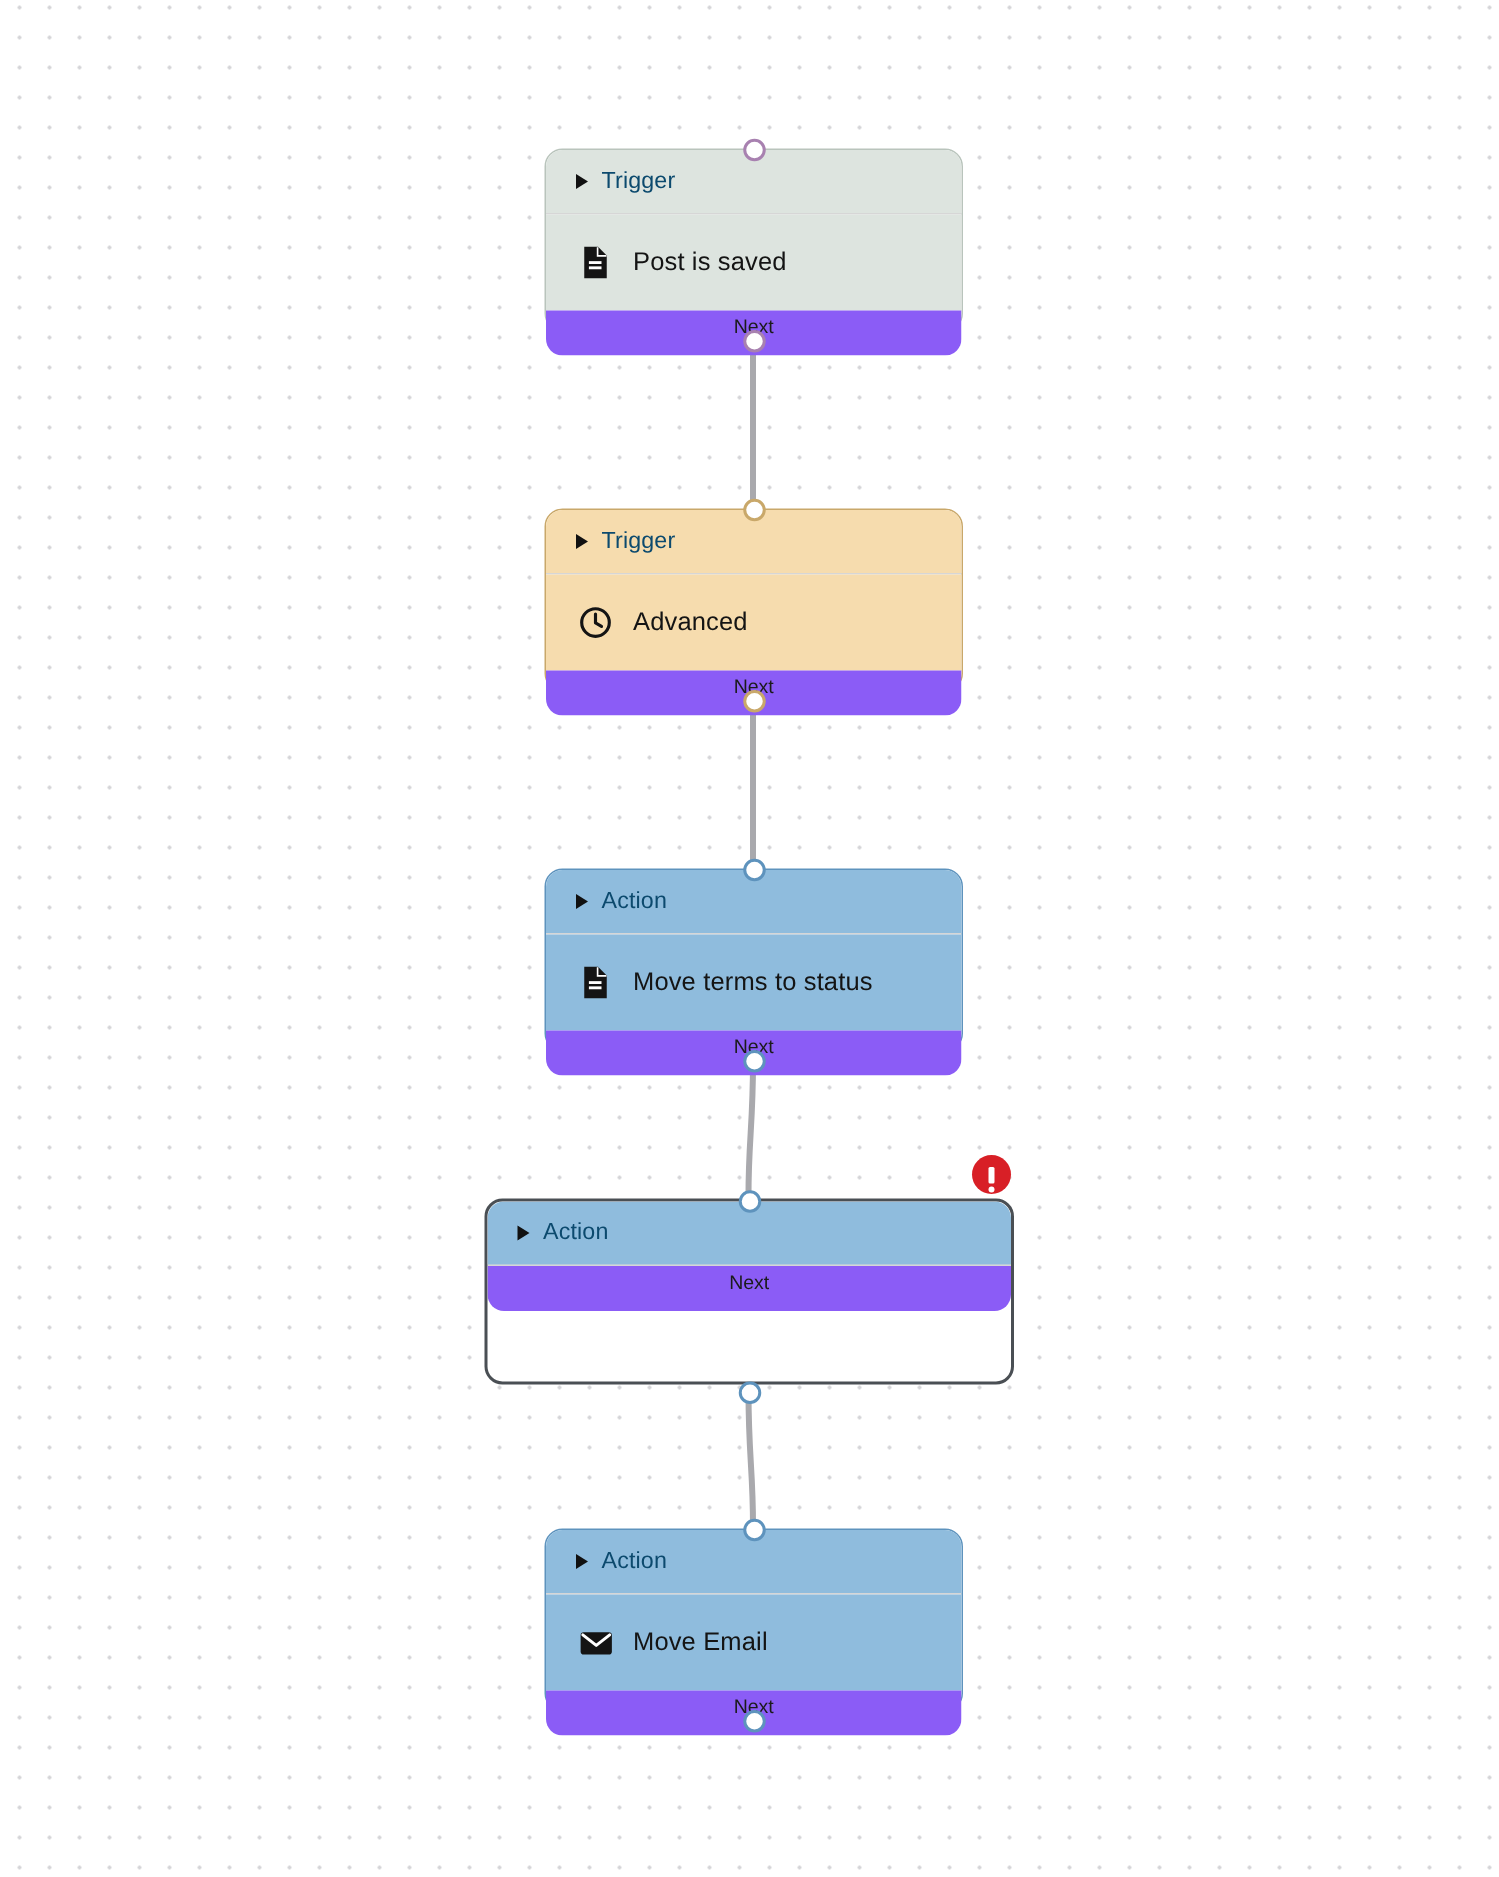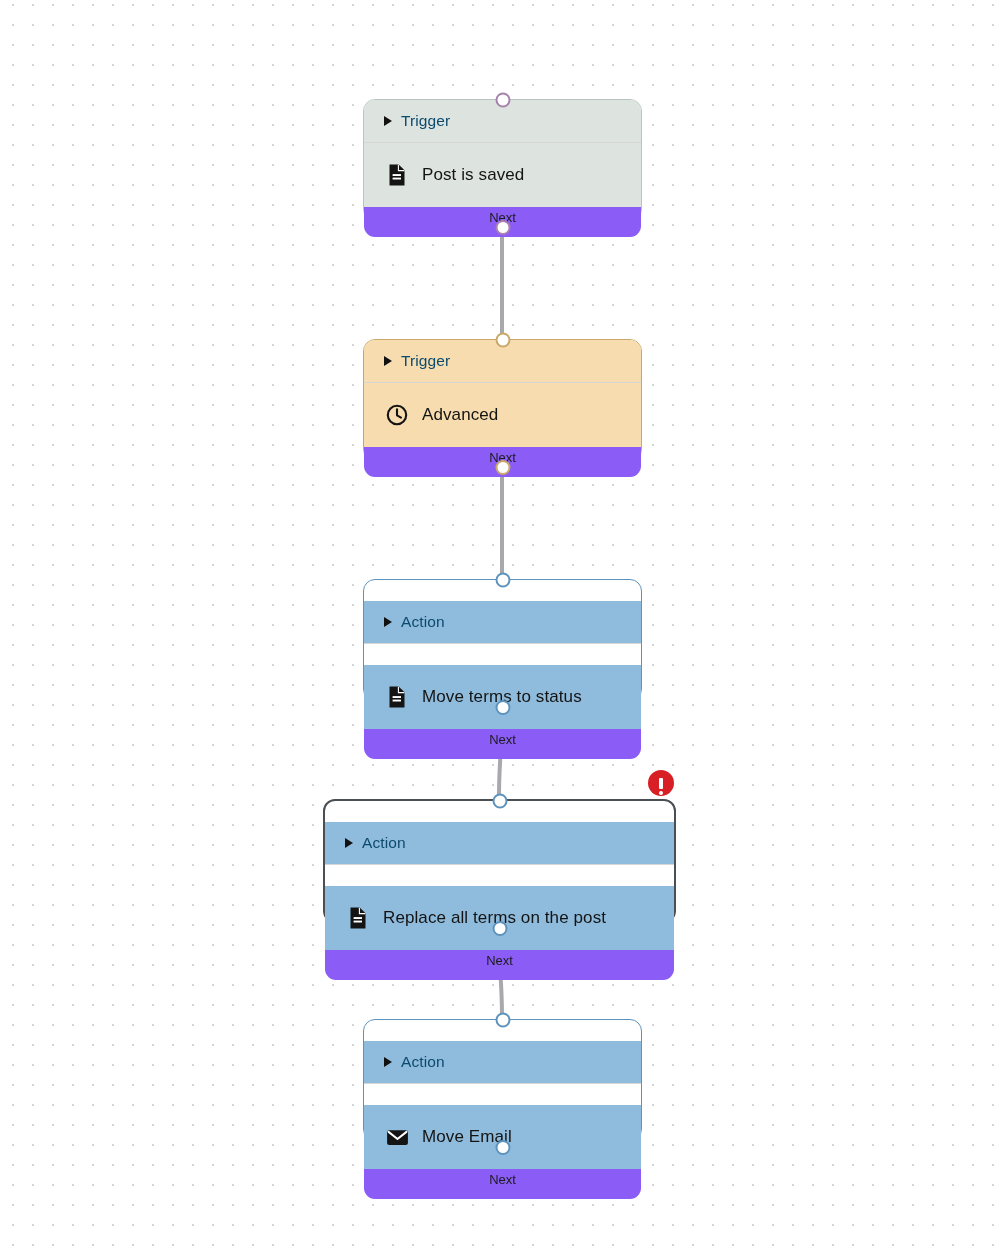--- a/index.html
+++ b/index.html
@@ -111,21 +111,21 @@
   
   .trigger .node-header,
   .trigger .node-body { background: #dde4df; }
   .trigger { border-color: #b9c4bc; }
 
   .advanced .node-header,
   .advanced .node-body { background: #f6dcae; }
   .advanced { border-color: #c9a86a; }
 
   .action .node-header,
-  .action .node-body { background: #8fbcdd; margin-top: 21px; }
+  .action .node-body { background: #8fbcdd; }
   .action { border-color: #5e93bd; }
 
   .node.selected {
     border-color: #4a4f54;
     border-width: 2px;
   }
 
   
   .handle {
     position: absolute;
@@ -263,31 +263,20 @@
         <div class="handle top"></div>
         <div class="handle bottom"></div>
       </div>
       <div class="node action selected" style="left: 323px; top: 799px; width: 353px; height: 124px;">
         <div class="node-inner">
           <div class="node-header">
             <span class="caret"></span>
             <span>Action</span>
           </div>
           <div class="node-divider"></div>
-          <div class="node-body">
-            <span class="node-icon">
-              <svg width="24" height="24" viewBox="0 0 24 24" aria-hidden="true">
-                <path d="M4.5 1.5 h9.2 L19.5 7.3 V22.5 H4.5 Z" fill="#141414"></path>
-                <path d="M13.4 1.8 V7.6 H19.3" fill="none" stroke="#ffffff" stroke-width="1.1"></path>
-                <rect x="7.6" y="11.1" width="8.4" height="1.9" fill="#ffffff"></rect>
-                <rect x="7.6" y="14.6" width="8.4" height="1.9" fill="#ffffff"></rect>
-              </svg>
-            </span>
-            <span class="node-title">Replace all terms on the post</span>
-          </div>
           <div class="node-footer">
             <span>Next</span>
           </div>
         </div>
         <div class="handle top"></div>
         <div class="handle bottom"></div>
         <div class="error-badge" style="left: 323px; top: -31px;">
           <span class="bang"></span>
         </div>
       </div>

